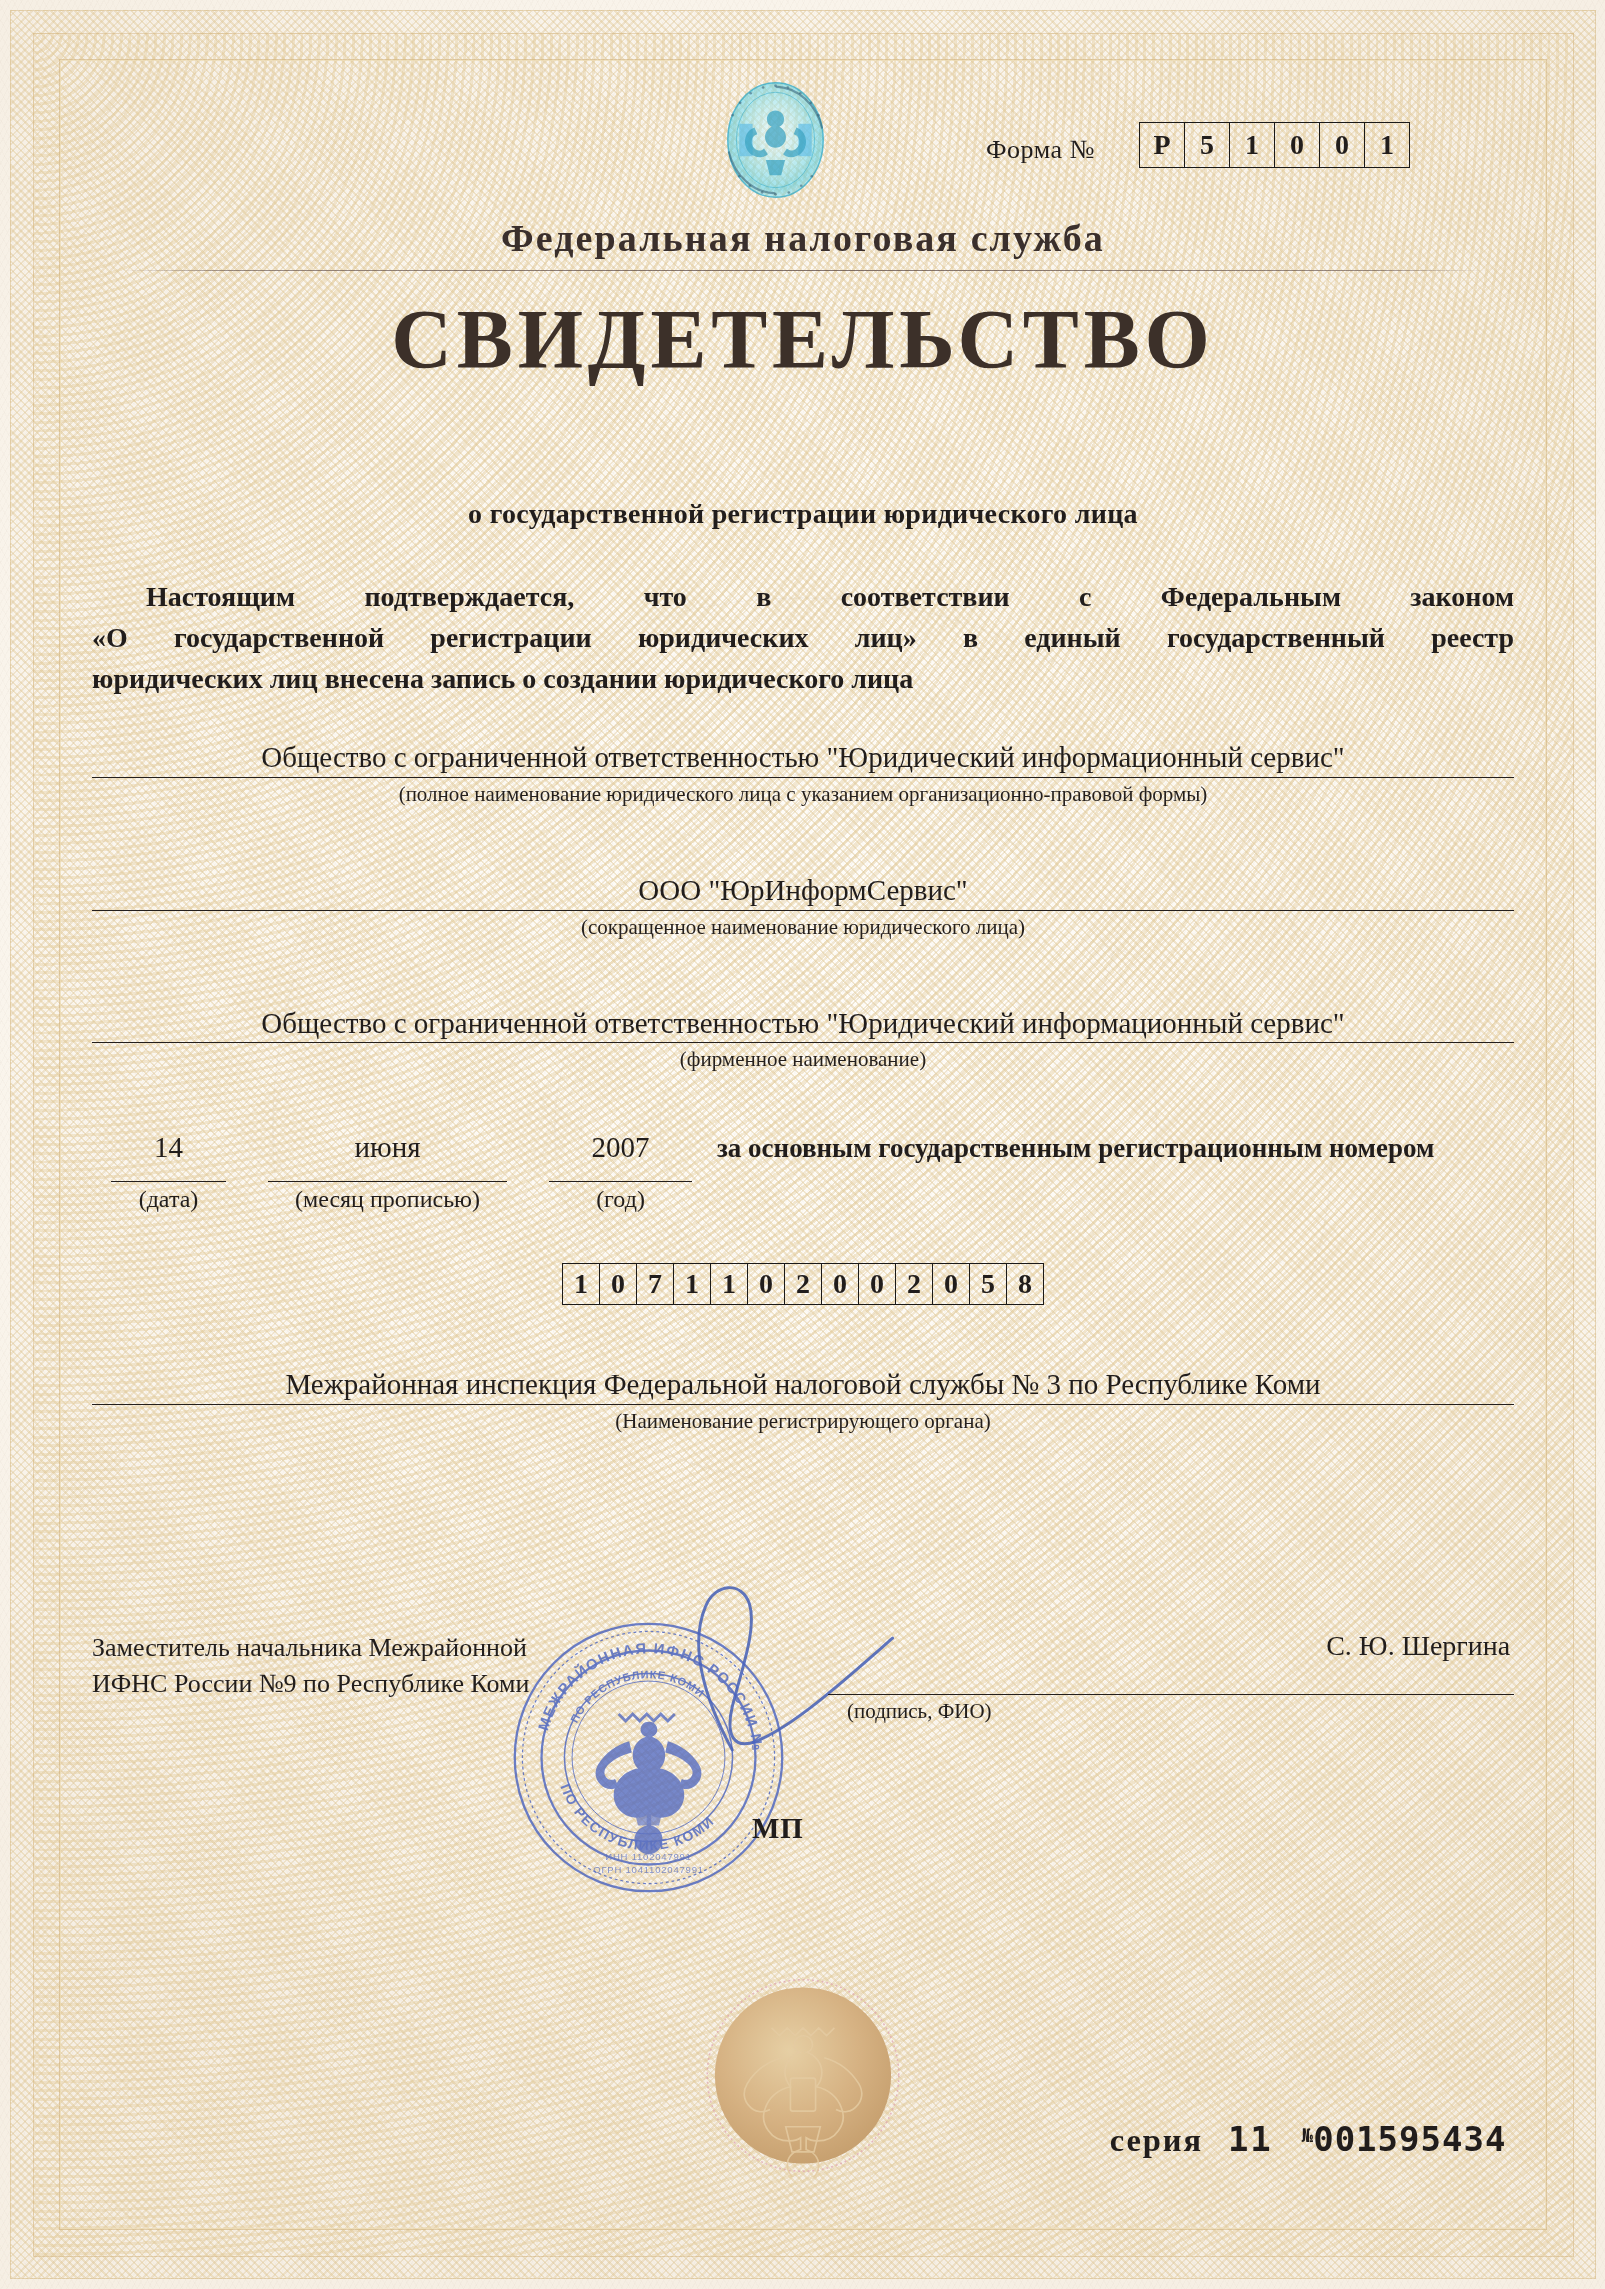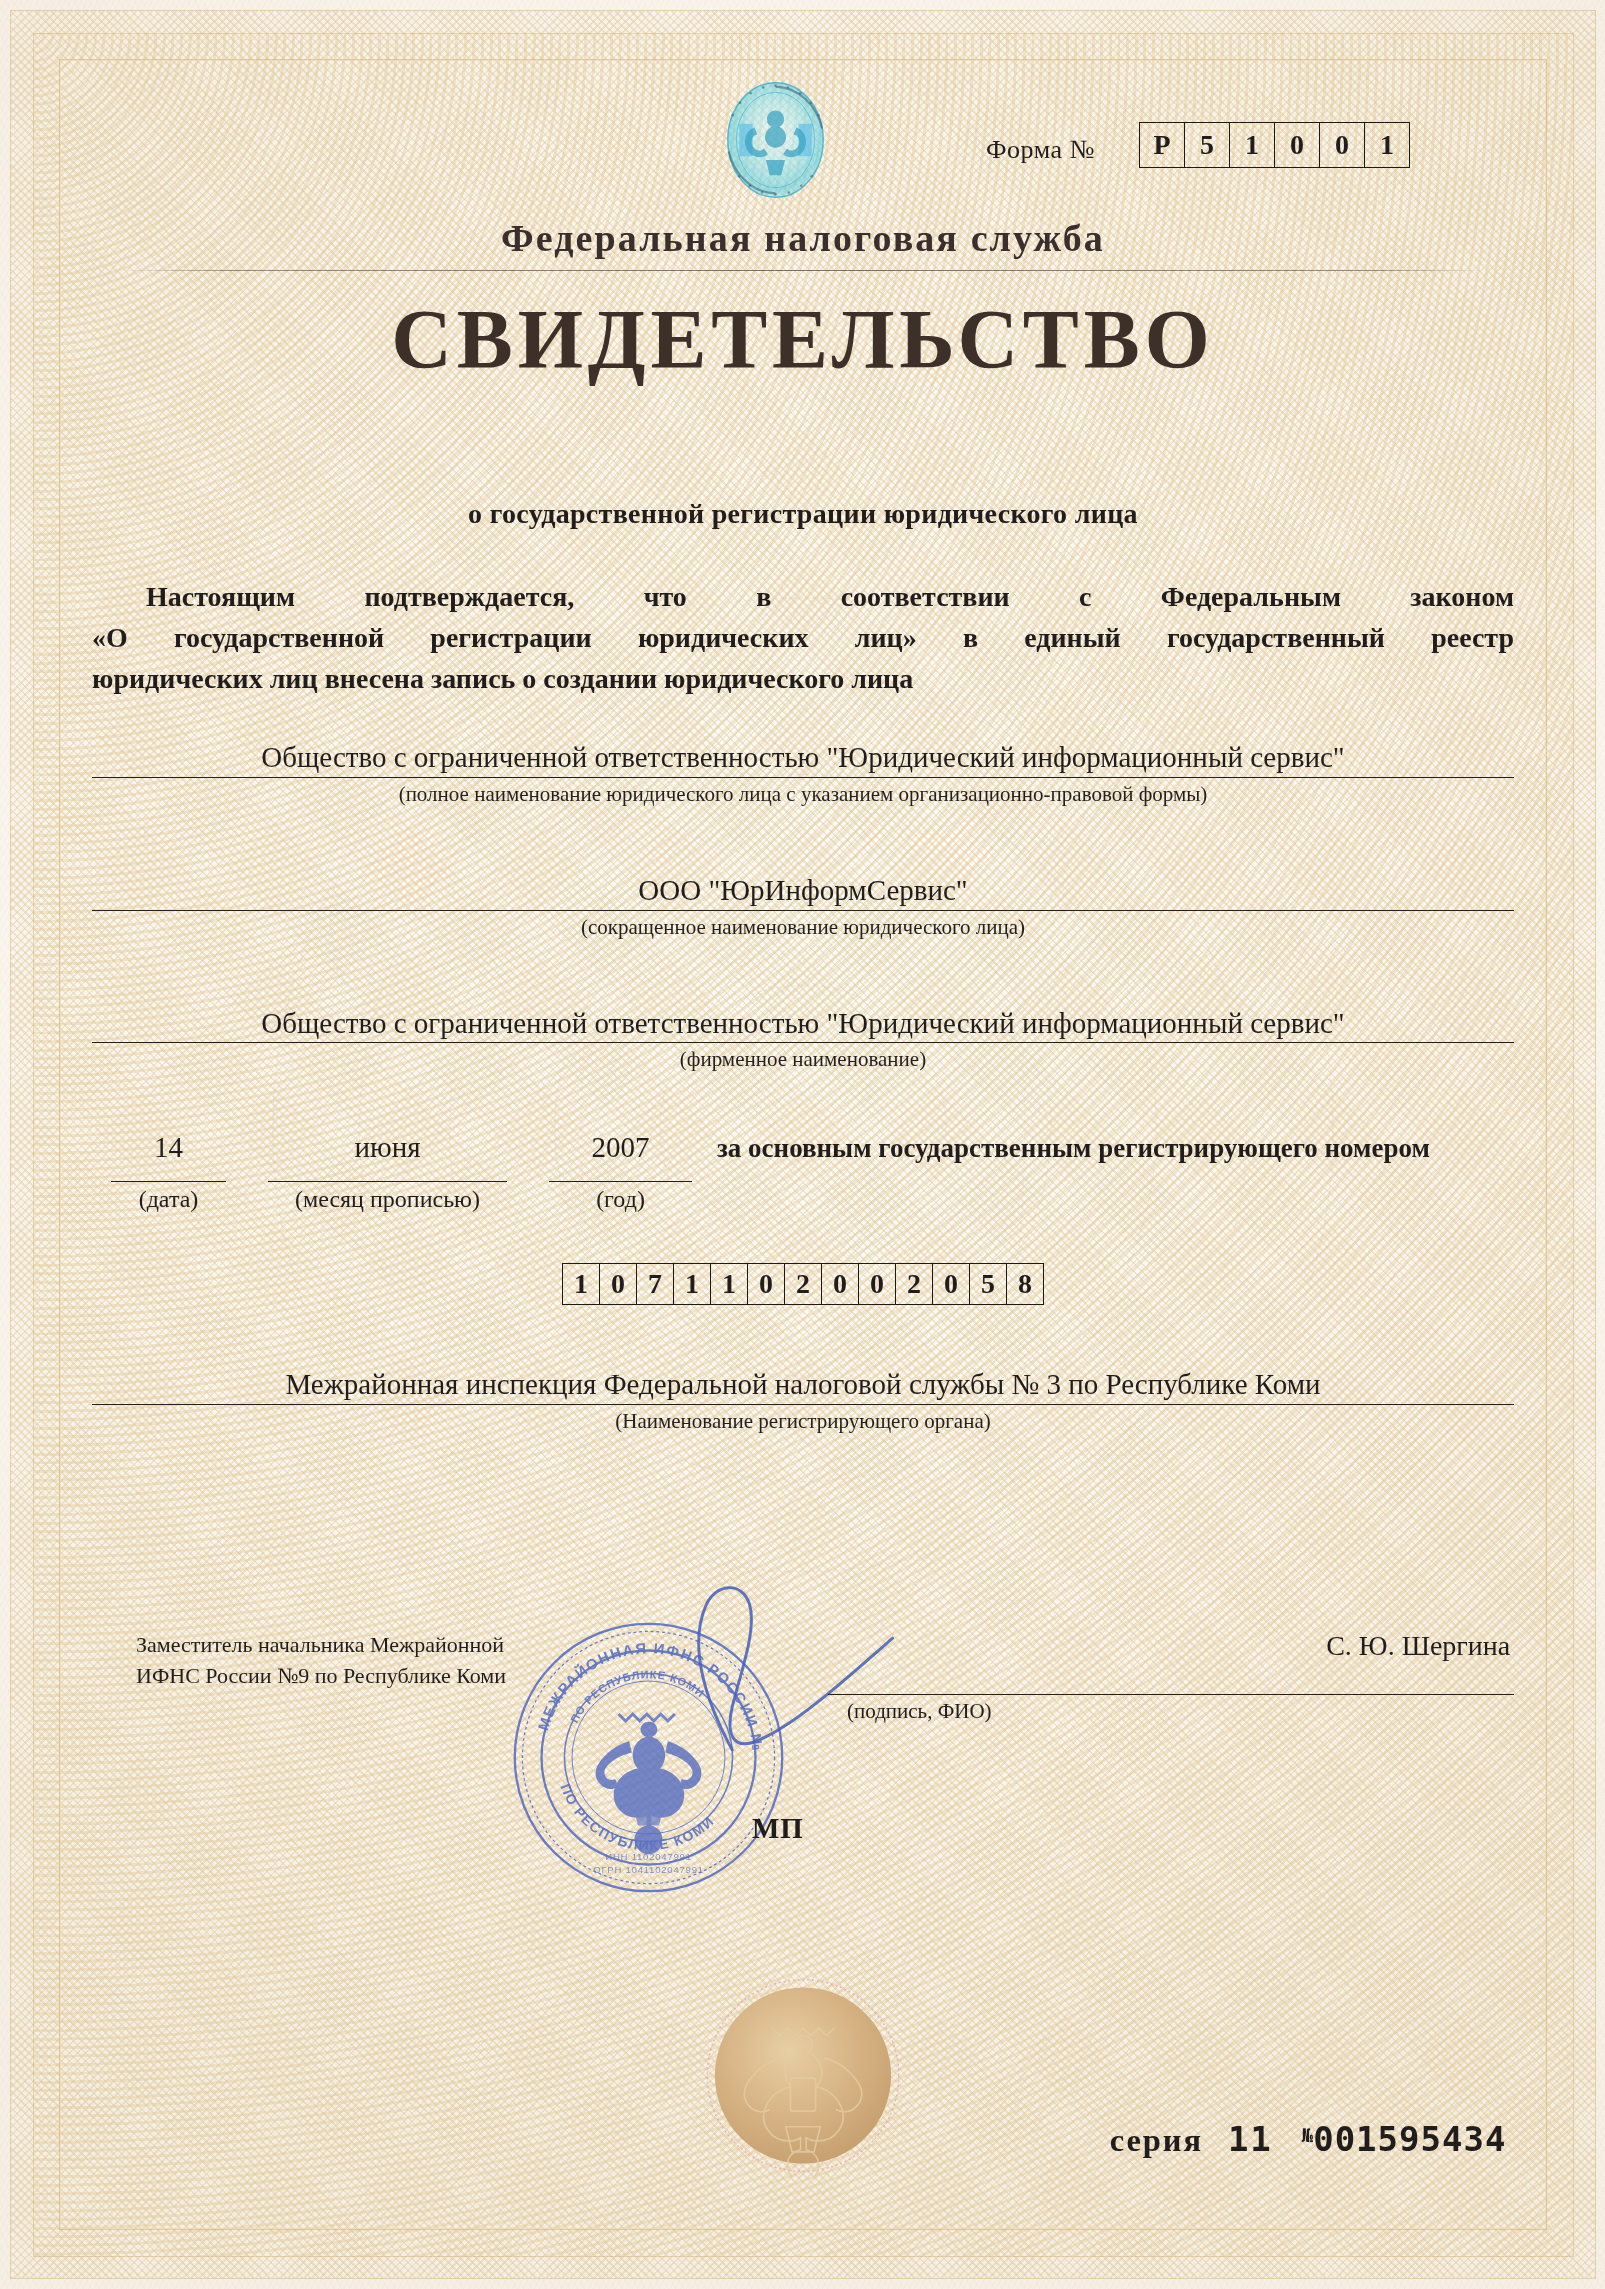--- a/index.html
+++ b/index.html
@@ -264,24 +264,23 @@
   
   .sig-block {
     position: relative;
     margin-top: 164px;
     height: 191px;
   }
   .sig-post {
     position: absolute;
     left: 0;
     top: 32.5px;
-    font-size: 22px;
+    font-size: 26px;
     line-height: 1.38;
     white-space: nowrap;
-    padding-left: 44px;
   }
   .sig-name {
     position: absolute;
     right: 3.8px;
     top: 32.5px;
     font-size: 28px;
     white-space: nowrap;
   }
   .sig-line {
     position: absolute;
@@ -492,21 +491,21 @@
         <div class="c">(дата)</div>
       </div>
       <div class="date-cell dc-month">
         <div class="v">июня</div>
         <div class="c">(месяц прописью)</div>
       </div>
       <div class="date-cell dc-year">
         <div class="v">2007</div>
         <div class="c">(год)</div>
       </div>
-      <div class="ogrn-phrase">за основным государственным регистрирующего номером</div>
+      <div class="ogrn-phrase">за основным государственным регистрационным номером</div>
     </div>
 
     <div class="ogrn-wrap">
       <div class="ogrn-boxes">
         <div class="cell">1</div>
         <div class="cell">0</div>
         <div class="cell">7</div>
         <div class="cell">1</div>
         <div class="cell">1</div>
         <div class="cell">0</div>

